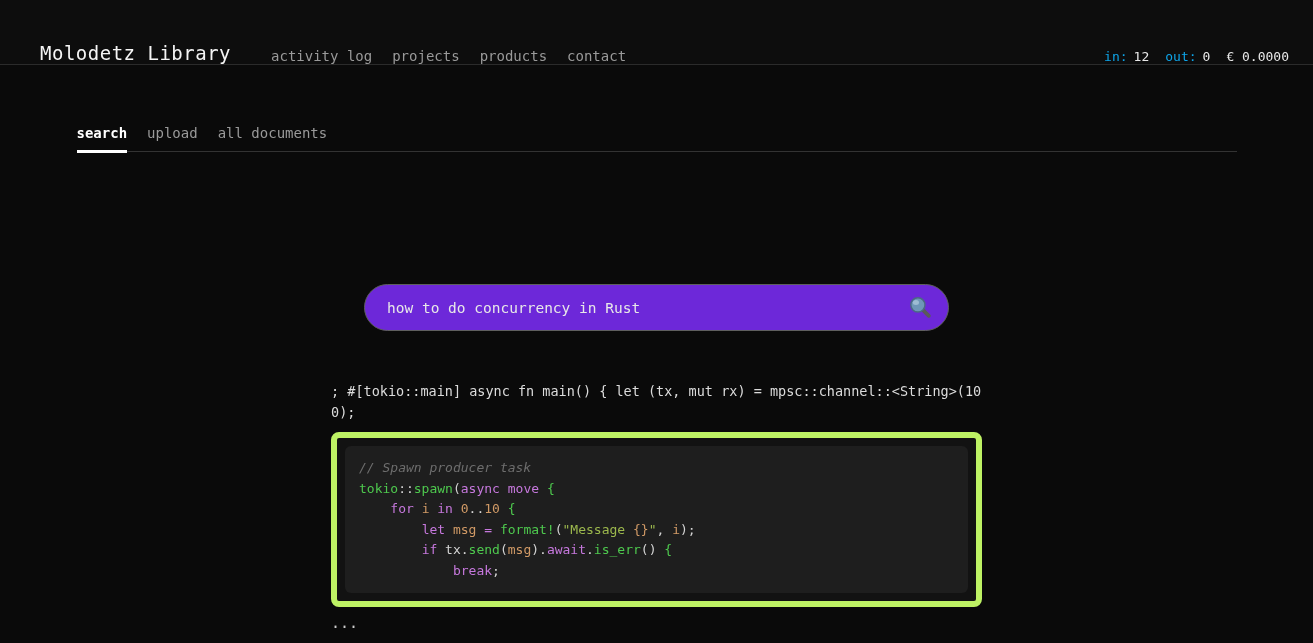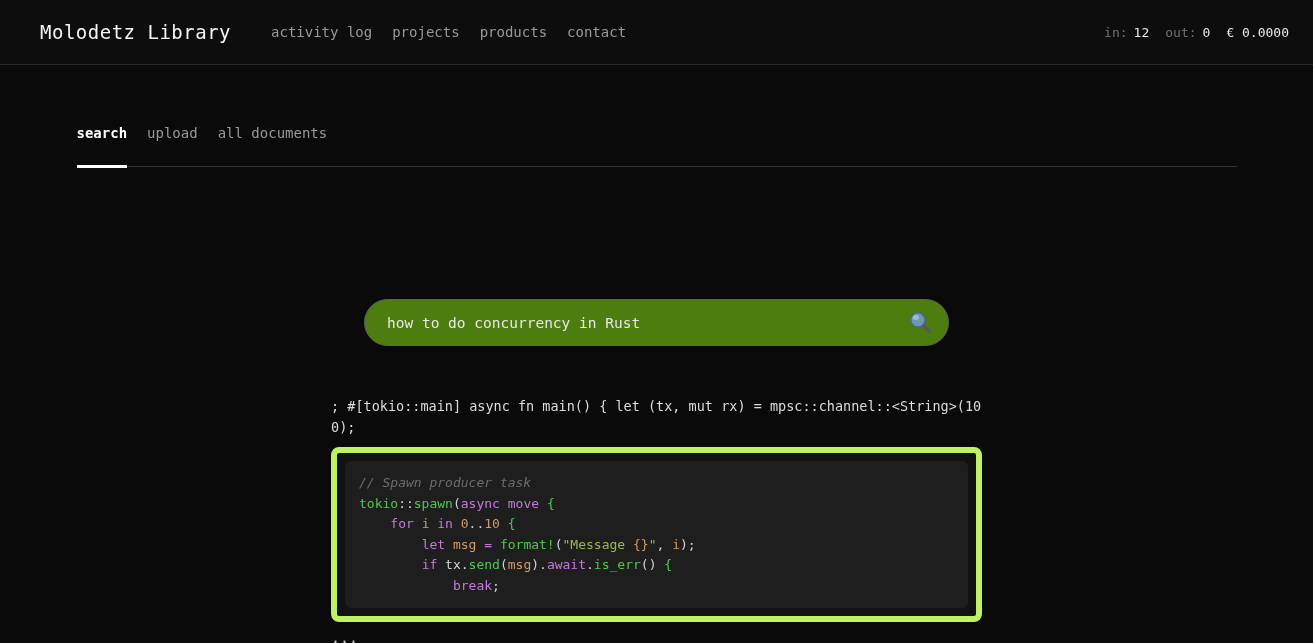--- a/index.html
+++ b/index.html
@@ -7,21 +7,21 @@
   body {
     background:#0a0a0a;
     color:#e8e8e8;
     font-family:"DejaVu Sans Mono", monospace;
   }
 
   
   .header {
     height:65px;
     display:flex;
-    align-items:center;
+    align-items:flex-end;
     padding:0 24px 0 40px;
     border-bottom:1px solid #2b2b2b;
     background:#0d0d0d;
   }
   .brand {
     font-size:19px;
     color:#f5f5f5;
     letter-spacing:.5px;
     cursor:pointer;
   }
@@ -35,40 +35,40 @@
     color:#9a9a9a;
     cursor:pointer;
   }
   .stats {
     margin-left:auto;
     display:flex;
     align-items:center;
     gap:16px;
     font-size:13px;
   }
-  .stat-label { color:#737373; margin-right:6px; }
+  .stat-label { color:#0ea5e9; margin-right:6px; }
   .stat-value { color:#e8e8e8; }
 
   
   .main {
     width:1160px;
     margin:0 auto;
     padding-top:60px;
   }
 
   
   .tabs {
     display:flex;
     gap:20px;
     border-bottom:1px solid #333;
   }
   .tab {
     font-size:14px;
     color:#9a9a9a;
-    padding-bottom:24px;
+    padding-bottom:9px;
     border-bottom:3px solid transparent;
     margin-bottom:-2px;
     cursor:pointer;
     text-align:right;
   }
   .tab.active {
     color:#ffffff;
     font-weight:bold;
     border-bottom-color:#ffffff;
   }
@@ -80,21 +80,21 @@
     justify-content:center;
   }
   .search-box {
     position:relative;
     width:585px;
     height:47px;
   }
   .search-input {
     width:100%;
     height:100%;
-    background:#4d7c0f;
+    background:#6d28d9;
     border:1px solid #5f5f5f;
     border-radius:24px;
     color:#e8e8e8;
     font-family:"DejaVu Sans Mono", monospace;
     font-size:14.5px;
     padding:0 52px 0 22px;
     outline:none;
   }
   .search-icon {
     position:absolute;

